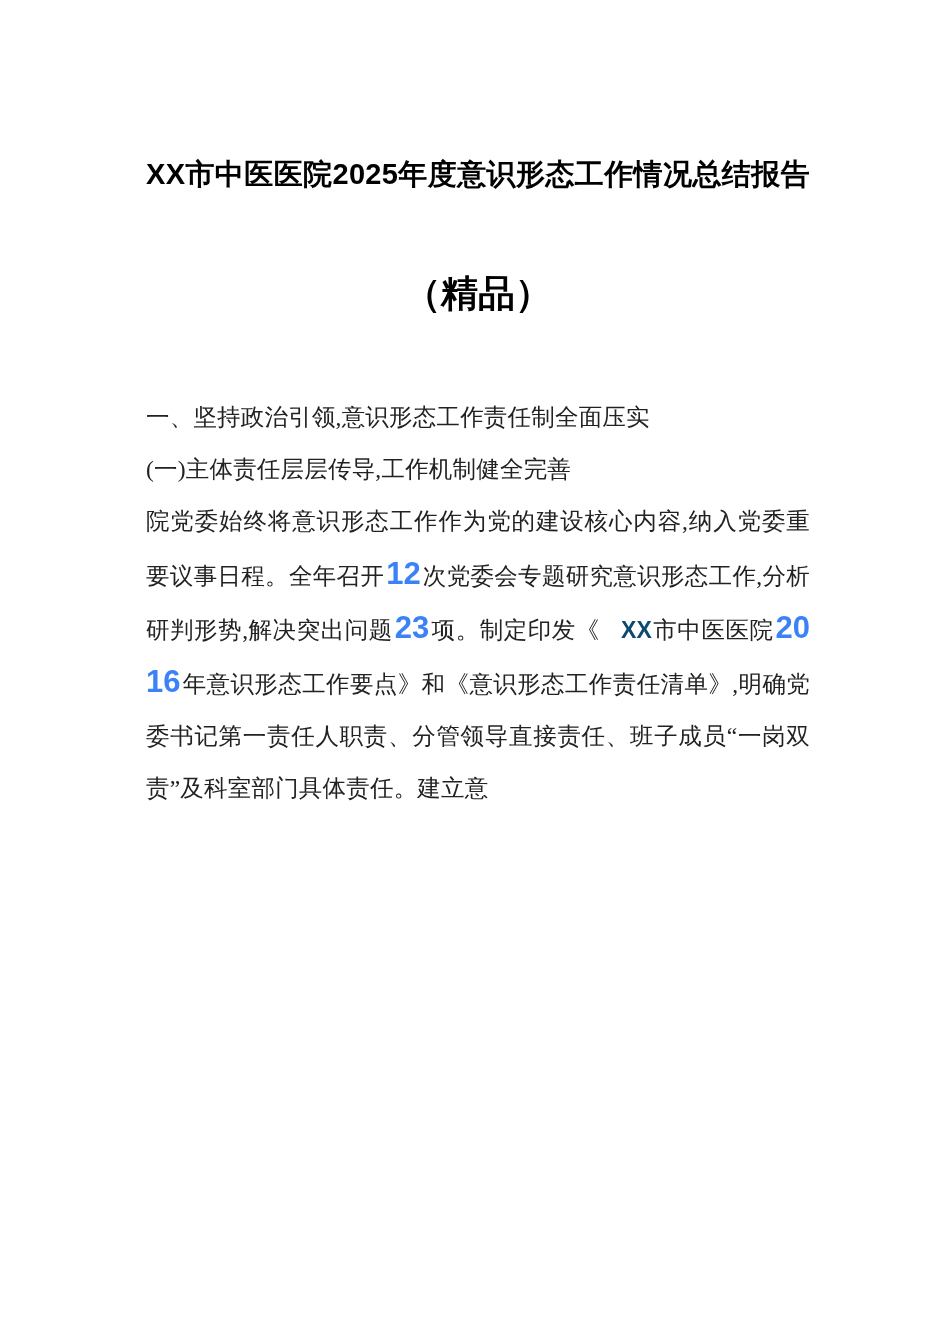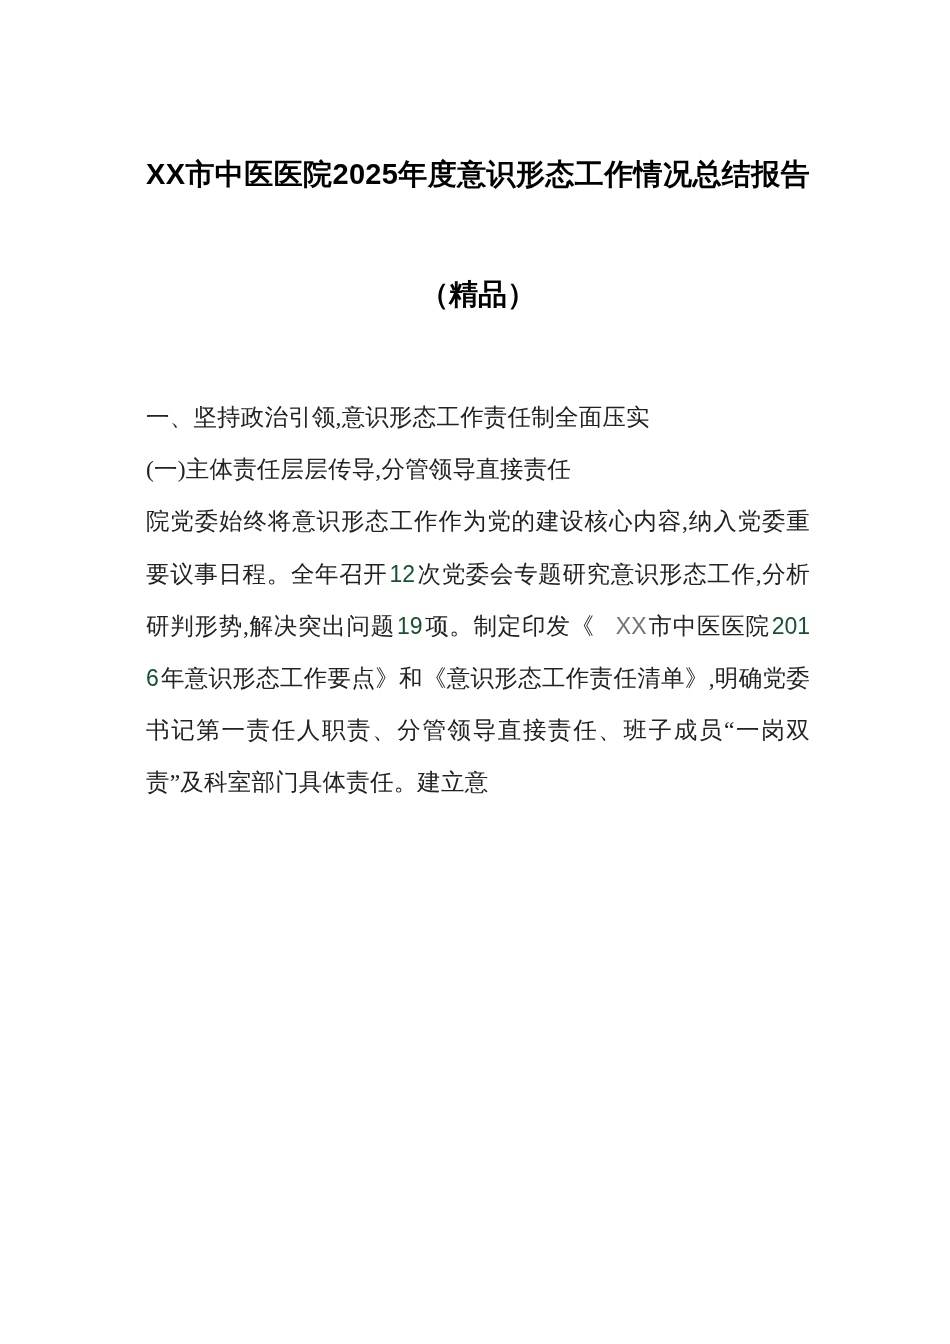--- a/index.html
+++ b/index.html
@@ -38,21 +38,21 @@
     color: #000000;
     text-align: justify;
     text-align-last: justify;
     margin: 0;
     padding-top: 155px;
     white-space: nowrap;
   }
   .doc-title-sub {
     font-family: Liberation Serif, serif;
     font-weight: bold;
-    font-size: 29px;
+    font-size: 37px;
     line-height: 38px;
     color: #000000;
     text-align: center;
     margin: 0;
     padding-top: 82px;
   }
 
   
   .body-block {
     margin-top: 78px;
@@ -68,31 +68,31 @@
     text-justify: inter-character;
     word-break: break-all;
     letter-spacing: 0.2px;
   }
   p.para.heading-line {
     text-align: right;
     text-align-last: left;
   }
   .num {
     font-family: "Liberation Sans", sans-serif;
-    font-weight: normal;
-    font-size: 23px;
+    font-weight: bold;
+    font-size: 31px;
     letter-spacing: 0px;
-    color: #14532d;
+    color: #3b82f6;
     padding: 0 2px;
   }
   .latin {
     font-family: "Liberation Sans", sans-serif;
-    font-weight: normal;
+    font-weight: bold;
     font-size: 23px;
-    color: #737373;
+    color: #0c4a6e;
     padding: 0 1px;
     margin-left: 20px;
   }
   .clip-last {
     overflow: hidden;
   }
 </style>
 </head>
 <body>
 
@@ -101,19 +101,19 @@
 
     <h1 class="doc-title">XX市中医医院2025年度意识形态工作情况总结报告</h1>
 
     <h2 class="doc-title-sub">（精品）</h2>
 
     <div class="body-block">
 
 
       <p class="para heading-line">一、坚持政治引领,意识形态工作责任制全面压实</p>
 
-      <p class="para heading-line">(一)主体责任层层传导,分管领导直接责任</p>
+      <p class="para heading-line">(一)主体责任层层传导,工作机制健全完善</p>
 
-      <p class="para clip-last">院党委始终将意识形态工作作为党的建设核心内容,纳入党委重要议事日程。全年召开<span class="num">12</span>次党委会专题研究意识形态工作,分析研判形势,解决突出问题<span class="num">19</span>项。制定印发《<span class="latin">XX</span>市中医医院<span class="num">2016</span>年意识形态工作要点》和《意识形态工作责任清单》,明确党委书记第一责任人职责、分管领导直接责任、班子成员“一岗双责”及科室部门具体责任。建立意</p>
+      <p class="para clip-last">院党委始终将意识形态工作作为党的建设核心内容,纳入党委重要议事日程。全年召开<span class="num">12</span>次党委会专题研究意识形态工作,分析研判形势,解决突出问题<span class="num">23</span>项。制定印发《<span class="latin">XX</span>市中医医院<span class="num">2016</span>年意识形态工作要点》和《意识形态工作责任清单》,明确党委书记第一责任人职责、分管领导直接责任、班子成员“一岗双责”及科室部门具体责任。建立意</p>
 
     </div>
   </div>
 </div>
 
 </body></html>

